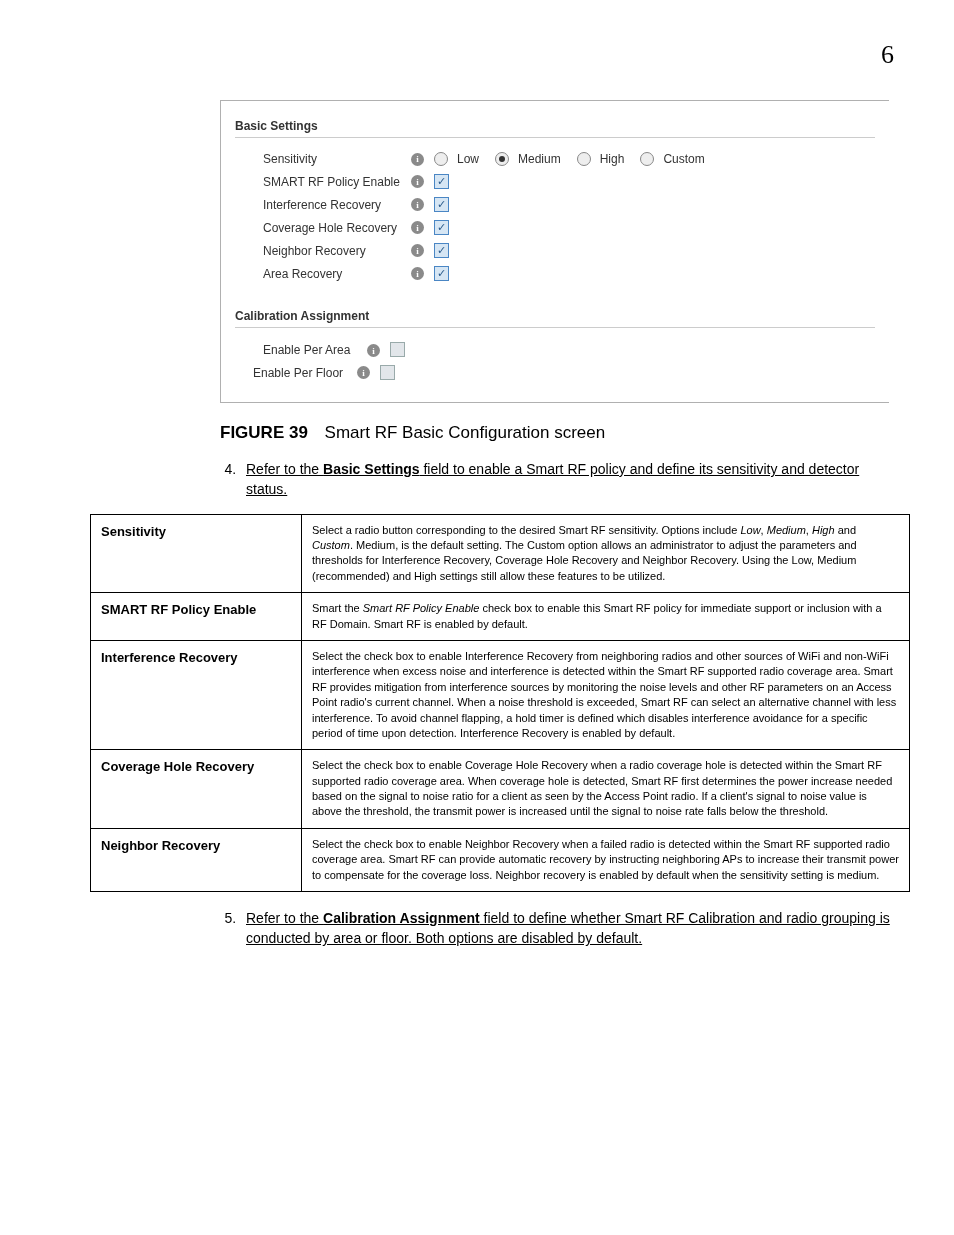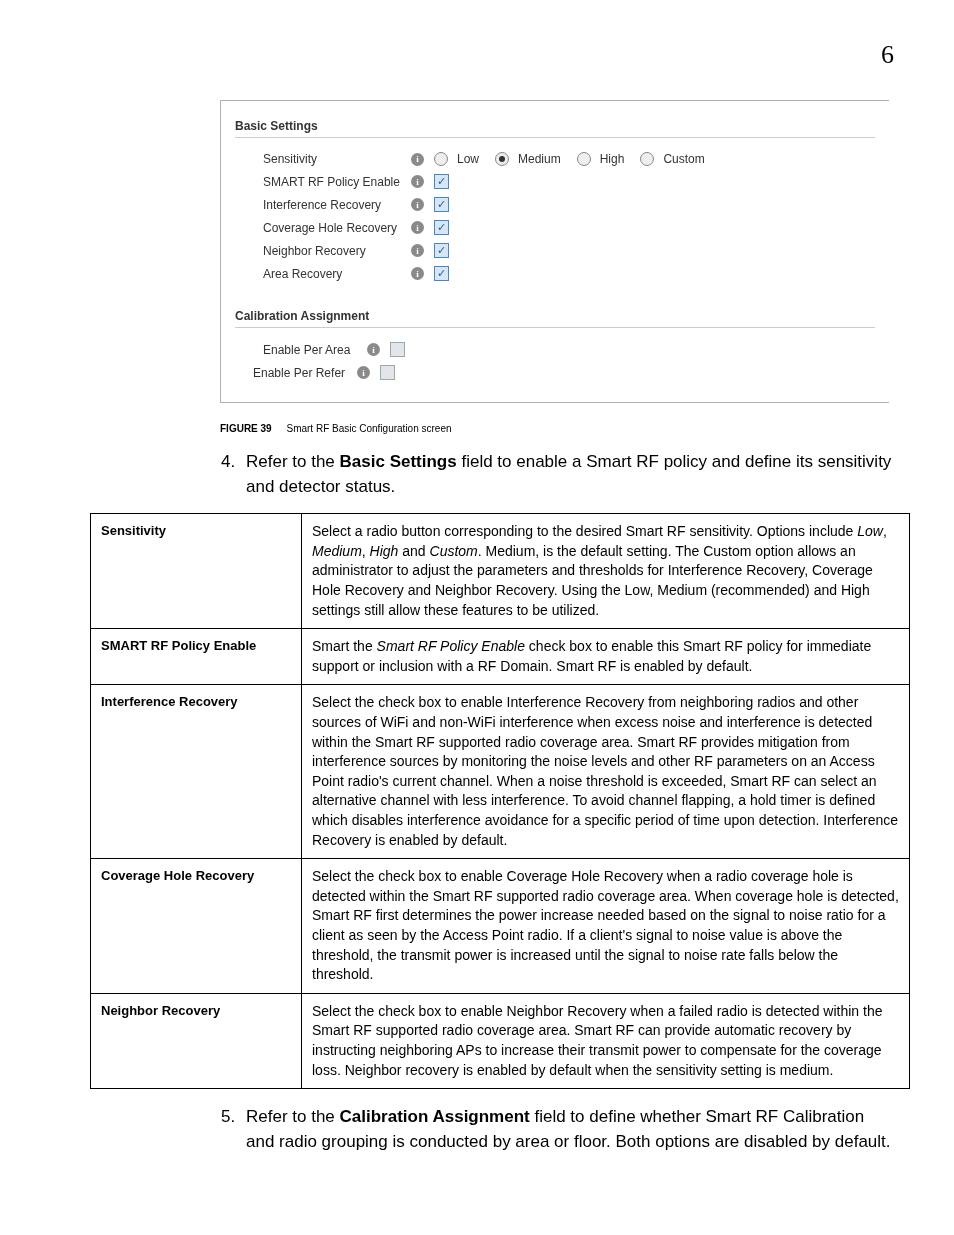--- a/index.html
+++ b/index.html
@@ -95,46 +95,47 @@
     color: #2a5a8a;
   }
   .checkbox.checked::after { content: "✓"; }
   .checkbox.plain {
     border: 1px solid #9aa;
     background: #e2e6ea;
   }
   .section-gap { height: 20px; }
   .figure-caption {
     margin: 16px 0 16px 160px;
-    font-size: 10px;
+    font-size: 17px;
   }
   .figure-num { font-weight: bold; margin-right: 12px; }
   ol.doc-list {
     margin: 0 0 14px 180px;
     padding: 0;
     list-style-position: outside;
   }
   ol.doc-list li {
-    font-size: 17px;
+    font-size: 14px;
     line-height: 1.45;
     margin-bottom: 14px;
     padding-left: 6px;
+    text-decoration: underline;
   }
   .bold { font-weight: bold; }
   .italic { font-style: italic; }
   table.desc-table {
     border-collapse: collapse;
     width: 820px;
     margin: 0 0 16px 30px;
   }
   table.desc-table td {
     border: 1px solid #000;
     padding: 8px 10px;
     vertical-align: top;
-    font-size: 14px;
+    font-size: 11px;
     line-height: 1.4;
   }
   table.desc-table td.term {
     font-weight: bold;
     width: 190px;
     font-size: 13px;
   }
 </style>
 </head>
 <body>
@@ -191,28 +192,28 @@
       <span class="checkbox checked"></span>
     </div>
   </div>
 
   <div class="section-gap"></div>
 
   <div>
     <div class="fieldset-title">Calibration Assignment</div>
     <div class="fieldset-line"></div>
 
-    <div class="form-row" style="">
+    <div class="form-row" style="align-items:flex-end;">
       <span class="form-label-short">Enable Per Area</span>
       <span class="info-icon">i</span>
       <span class="checkbox plain"></span>
     </div>
 
     <div class="form-row" style="margin-left:18px;">
-      <span class="form-label-short">Enable Per Refer</span>
+      <span class="form-label-short">Enable Per Floor</span>
       <span class="info-icon">i</span>
       <span class="checkbox plain"></span>
     </div>
   </div>
 </div>
 
 <div class="figure-caption">
   <span class="figure-num">FIGURE 39</span>
   <span>Smart RF Basic Configuration screen</span>
 </div>

